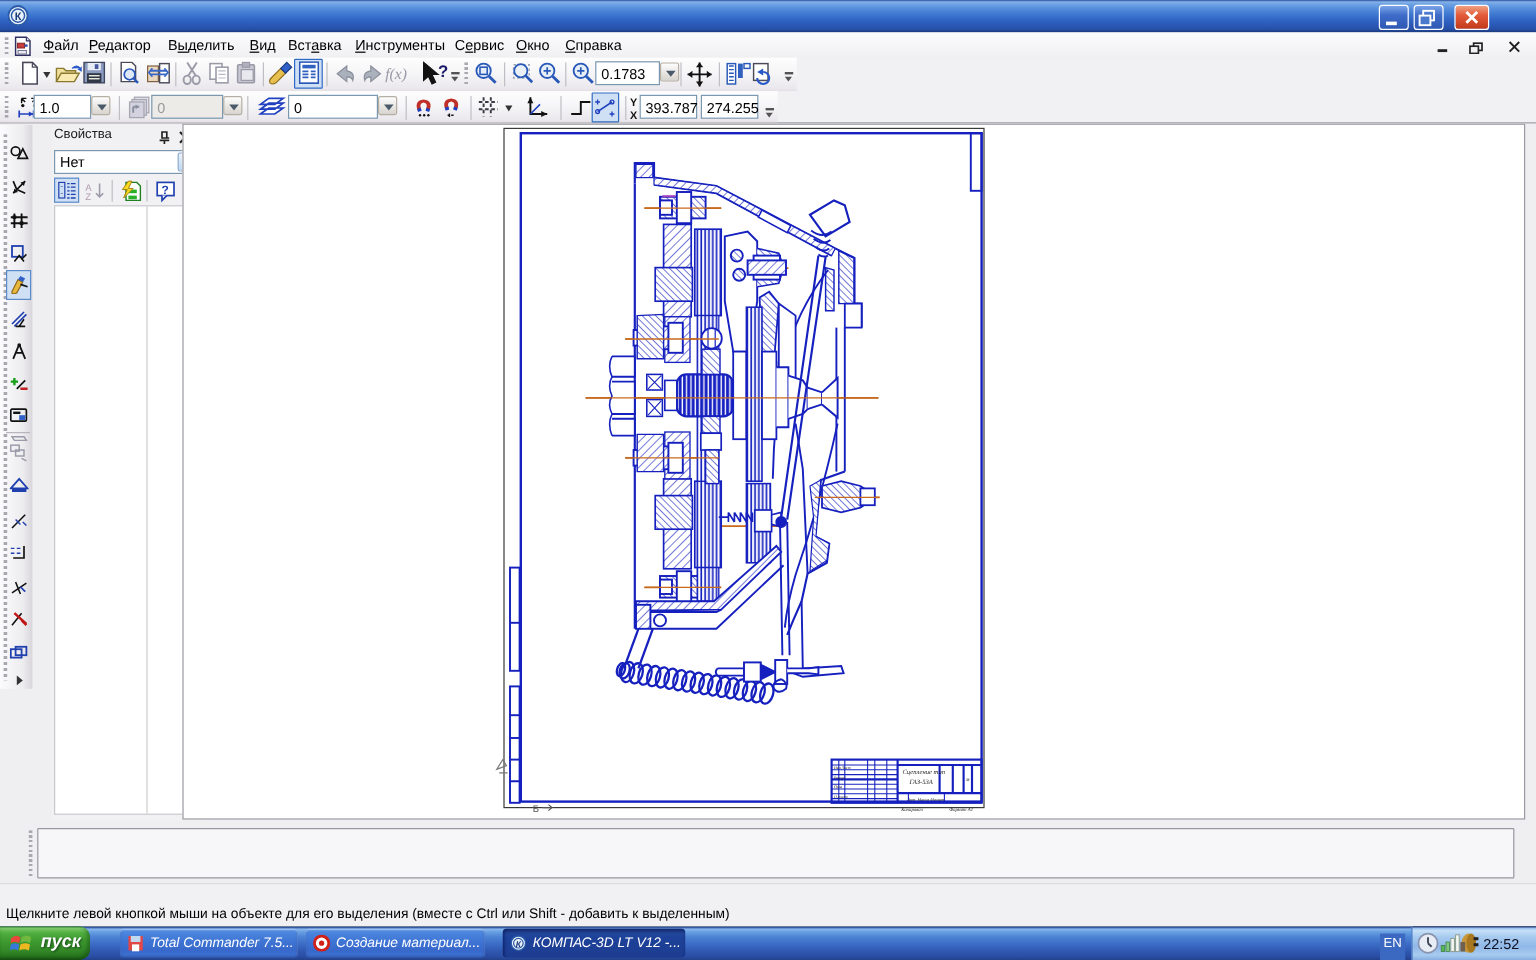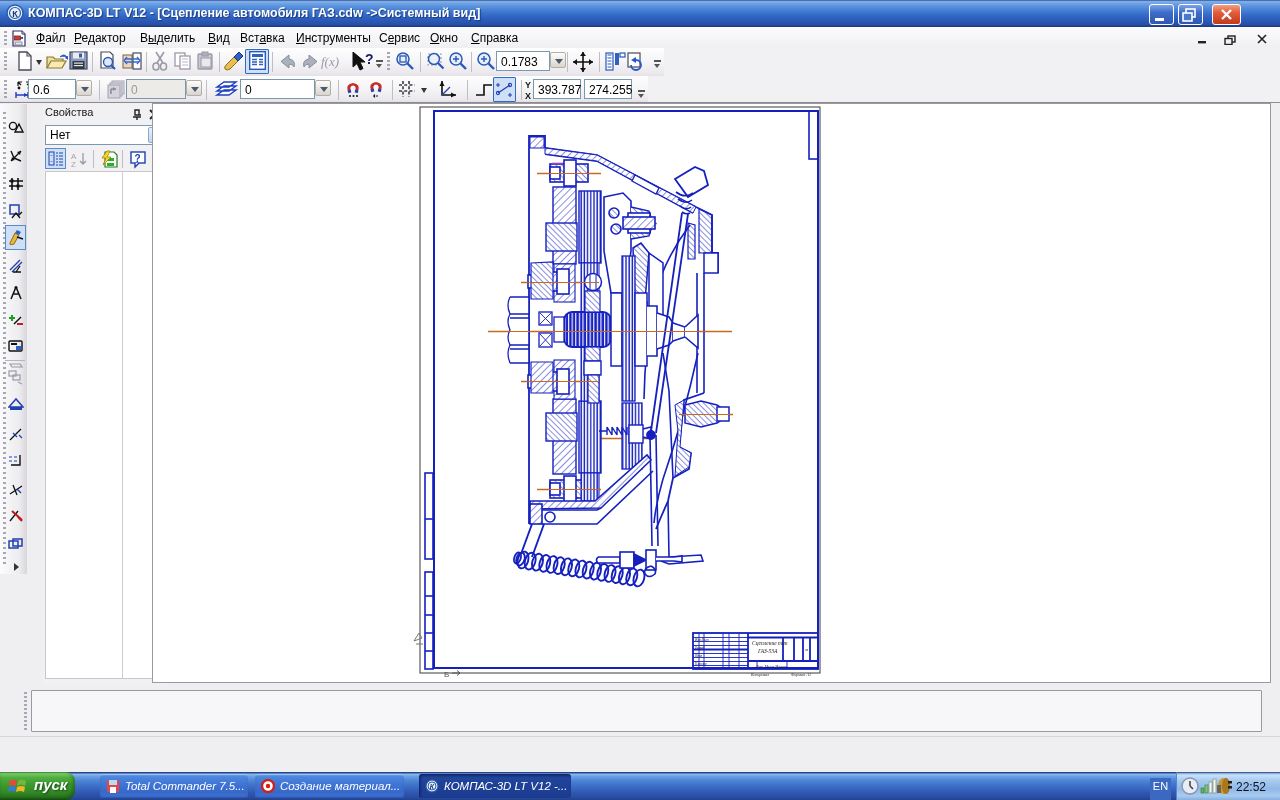--- a/index.html
+++ b/index.html
@@ -81,21 +81,20 @@
 </head>
 <body>
 <div id="root">
 
   <div id="titlebar">
     <svg style="position:absolute;left:6px;top:4px" width="18" height="18" viewBox="0 0 18 18">
       <circle cx="9" cy="9" r="8" fill="#E8F0FA" stroke="#2A5AA8" stroke-width="1.5"></circle>
       <circle cx="9" cy="9" r="5.5" fill="none" stroke="#2A5AA8" stroke-width="1.2"></circle>
       <text x="9" y="12.5" font-size="9" font-weight="bold" fill="#1A3A78" text-anchor="middle" font-family="Liberation Sans">К</text>
     </svg>
-    <div id="titletext">КОМПАС-3D LT V12 - [Сцепление автомобиля ГАЗ.cdw -&gt;Системный вид]</div>
     <div class="winbtn" id="btnmin"><svg width="23" height="19">
           <rect x="5" y="13" width="9" height="3" fill="#fff"></rect>
         </svg></div>
     <div class="winbtn" id="btnmax"><svg width="23" height="19">
           <rect x="7" y="4" width="9" height="8" fill="none" stroke="#fff" stroke-width="1.6"></rect>
           <rect x="4" y="8" width="9" height="8" fill="#4A78CC" stroke="#fff" stroke-width="1.6"></rect>
         </svg></div>
     <div class="winbtn" id="btncls"><svg width="27" height="19">
           <path d="M9 5 L18 14 M18 5 L9 14" stroke="#fff" stroke-width="2.4"></path>
         </svg></div>
@@ -251,21 +250,21 @@
       <div style="position:absolute;left:0;top:0;width:648px;height:26px;background:linear-gradient(180deg,#FEFEFE 0%,#F6F5F7 45%,#EAE8EC 92%,#E2E0E4 100%)"></div>
     <div class="tgrip" style="left:4px"></div>
     <svg class="ticon" style="left:14px" width="20" height="20" viewBox="0 0 20 20">
         <path d="M4 3 l3 3 m-3 -3 l0 4 m0 -4 l4 0 M16 3 l-3 3 m3 -3 l0 4 m0 -4 l-4 0" stroke="#111" stroke-width="1.2" fill="none"></path>
         <circle cx="5" cy="9" r="1.4" fill="#111"></circle>
         <circle cx="15" cy="9" r="1.4" fill="#111"></circle>
         <path d="M2 13 v6 M2 16 h12 M14 13 v6" stroke="#2040C0" stroke-width="1.4" fill="none"></path>
         <path d="M14 16 l-4 -2 v4 z" fill="#2040C0"></path>
       </svg>
     <div class="combo" style="left:28px;top:3px;width:48px">
-        <span class="cval">0.6</span>
+        <span class="cval">1.0</span>
       </div>
     <div class="cbtn" style="left:76px;top:4px"></div>
     <div class="tsep" style="left:99px"></div>
     <svg class="ticon" style="left:105px" width="22" height="21" viewBox="0 0 22 21">
         <rect x="7" y="2" width="12" height="13" fill="#E4E2EA" stroke="#a8a8b4" stroke-width="1.1"></rect>
         <rect x="5" y="4" width="12" height="13" fill="#DCDAE4" stroke="#a8a8b4" stroke-width="1.1"></rect>
         <rect x="3" y="6" width="12" height="13" fill="#D4D2DE" stroke="#a8a8b4" stroke-width="1.1"></rect>
         <path d="M6 15 v-5 M6 10 l5 0" stroke="#8890a0" stroke-width="1.6" fill="none"></path>
         <path d="M11 10 l-3 -2 v4 z" fill="#8890a0"></path>
       </svg>
@@ -722,20 +721,23 @@
           <line x1="678" y1="413.5" x2="732" y2="413.5"></line>
         </g>
       </svg>
     </div>
   </div>
 
   <div id="botpanel">
       <div id="botgrip"></div>
       <div id="botfield"></div>
     </div>
+  <div id="statusbar">
+      <div id="statustext">Щелкните левой кнопкой мыши на объекте для его выделения (вместе с Ctrl или Shift - добавить к выделенным)</div>
+    </div>
 
   <div id="taskbar">
     <div id="startbtn">
       <svg style="position:absolute;left:8px;top:5px" width="20" height="18" viewBox="0 0 20 18">
         <path d="M1 5 Q5 1 9 4 L8 9 Q4 7 1 9 Z" fill="#E8483C"></path>
         <path d="M10 4 Q14 1 18 4 L17 9 Q13 6 9 9 Z" fill="#70B840"></path>
         <path d="M1 10 Q4 8 8 10 L7 15 Q4 13 0 15 Z" fill="#3878D8"></path>
         <path d="M9 10 Q13 8 17 10 L16 15 Q12 13 8 15 Z" fill="#F0B820"></path>
       </svg>
       <div id="starttext">пуск</div>

